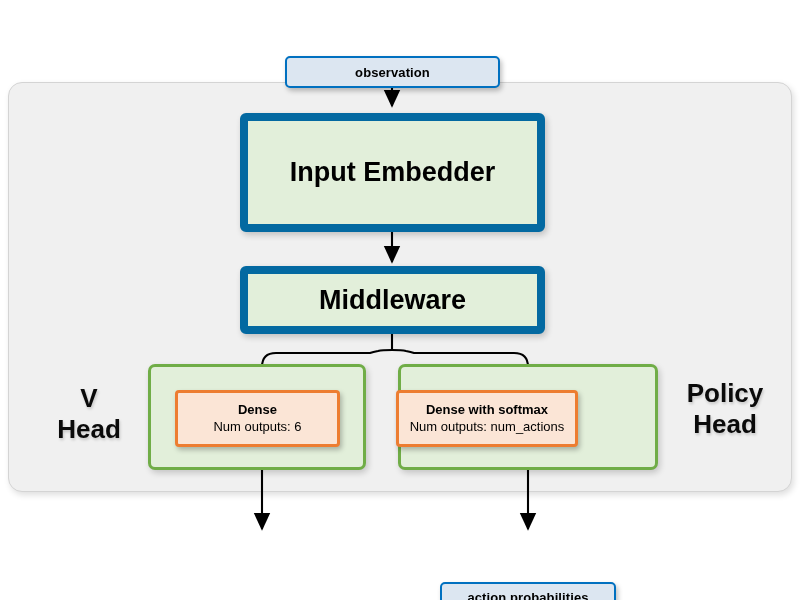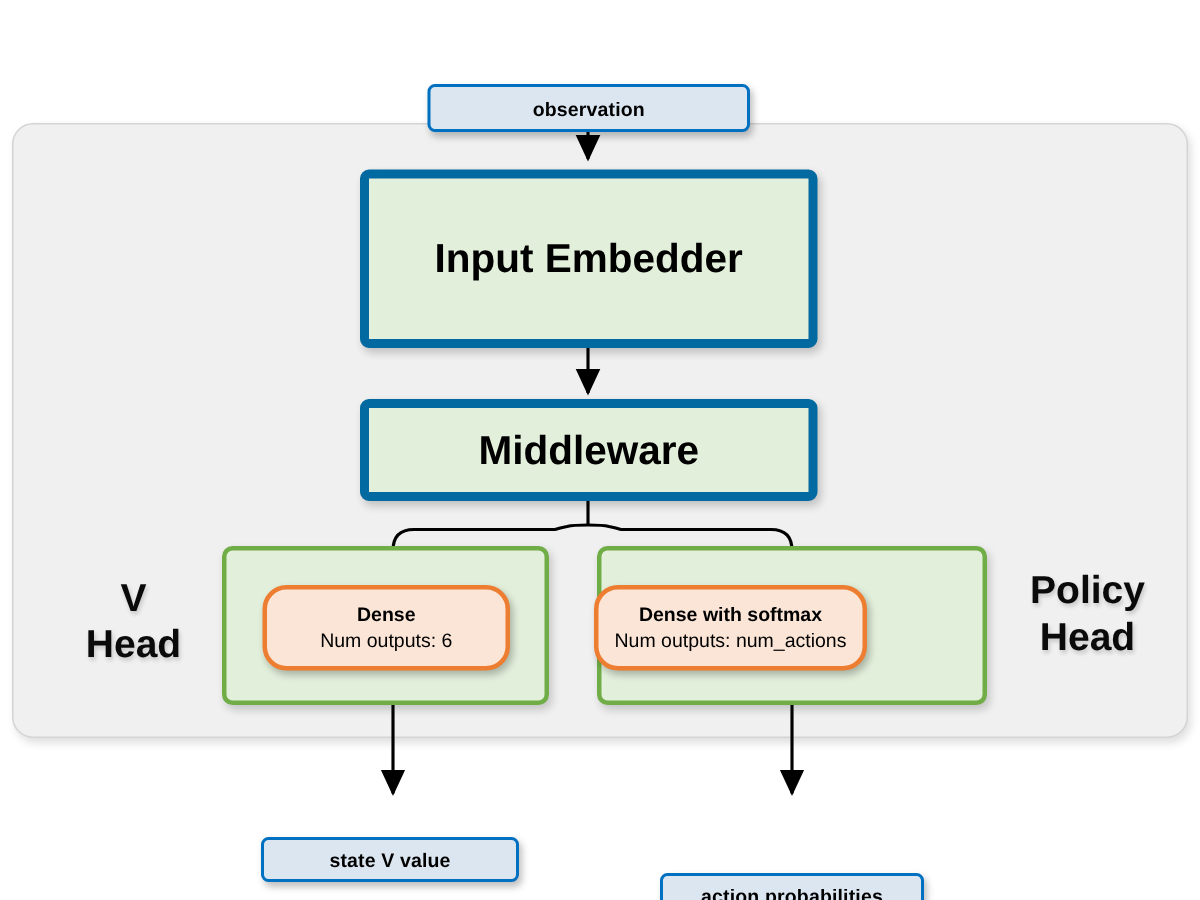--- a/index.html
+++ b/index.html
@@ -56,21 +56,21 @@
   .io-box .label {
     font-size: 13px;
     font-weight: bold;
     color: #000000;
     letter-spacing: 0.1px;
   }
 
   
   .green-box {
     background: #e2efda;
-    border: 6px solid #0369a1;
+    border: 8px solid #0369a1;
     border-radius: 6px;
     box-shadow: 2px 3px 6px rgba(0,0,0,0.2);
     justify-content: center;
   }
   .green-box .label {
     font-size: 27px;
     font-weight: bold;
     color: #000000;
   }
 
@@ -79,21 +79,21 @@
     background: #e2efda;
     border: 3px solid #70ad47;
     border-radius: 7px;
     box-shadow: 2px 3px 6px rgba(0,0,0,0.18);
   }
 
   
   .orange-box {
     background: #fbe5d6;
     border: 3px solid #ed7d31;
-    border-radius: 16px;
+    border-radius: 4px;
     box-shadow: 2px 3px 5px rgba(0,0,0,0.25);
   }
   .orange-box .title {
     font-size: 13px;
     font-weight: bold;
     color: #000000;
     line-height: 1.25;
   }
   .orange-box .subtitle {
     font-size: 13px;
@@ -171,21 +171,18 @@
   <div class="node orange-box" style="left:396px; top:390px; width:182px; height:57px;">
     <span class="title">Dense with softmax</span>
     <span class="subtitle">Num outputs: num_actions</span>
   </div>
 
   <div class="head-caption" style="left:664px; top:378px; width:122px;">
     <div>Policy</div>
     <div>Head</div>
   </div>
 
-  <div class="node io-box" style="left:174px; top:532px; width:172px; height:30px;">
-    <span class="label">state V value</span>
-  </div>
 
   <div class="node io-box" style="left:440px; top:556px; width:176px; height:30px;">
     <span class="label">action probabilities</span>
   </div>
 
 </div>
 
 </body></html>

